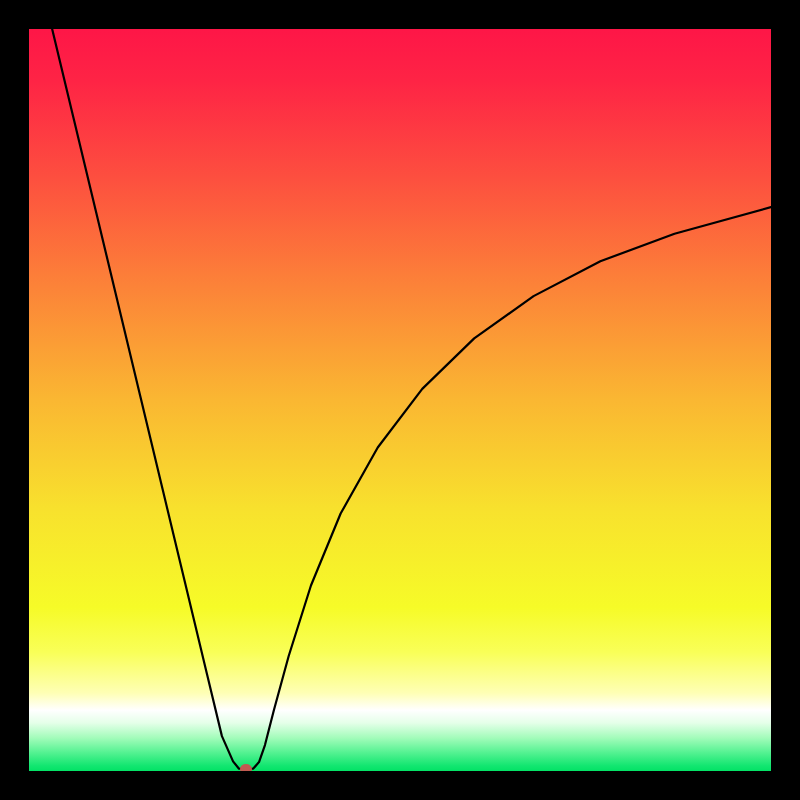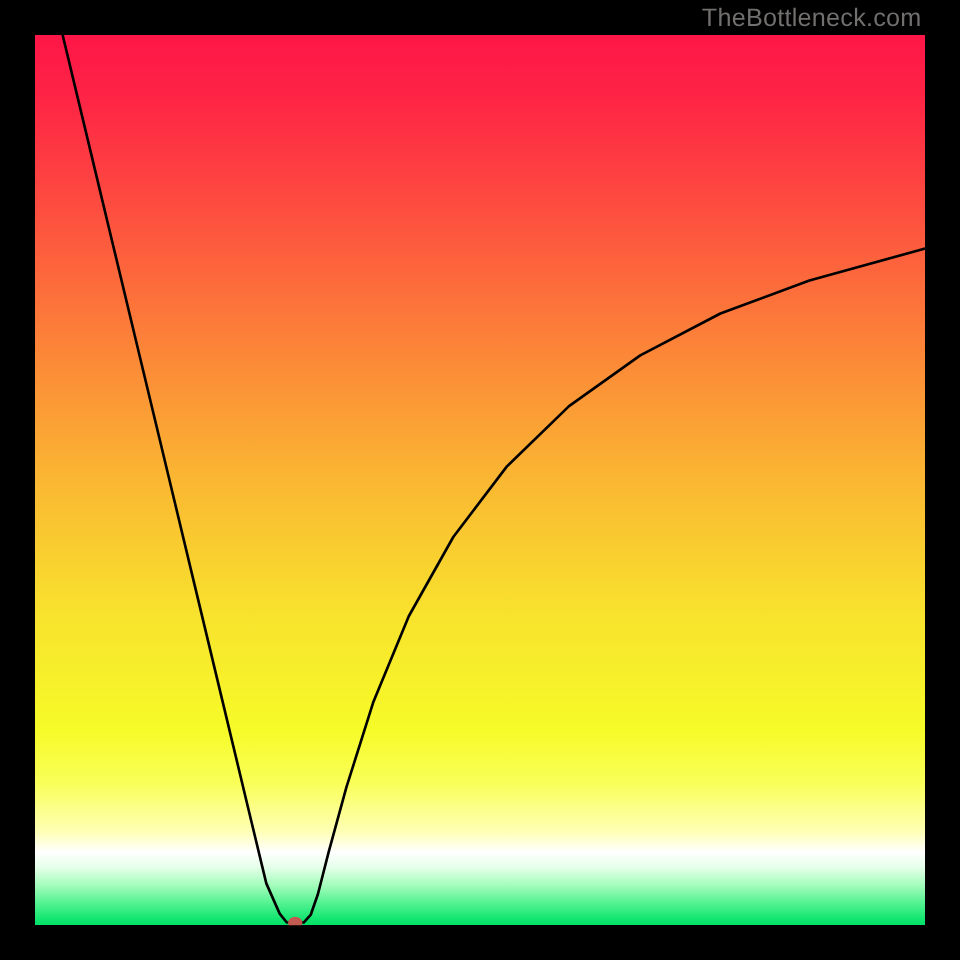--- a/index.html
+++ b/index.html
@@ -81,15 +81,14 @@
       <rect x="0" y="0" width="742" height="742" fill="url(#bg-grad)"></rect>
     </svg>
 
     <svg class="curve" width="742" height="742" viewBox="0 0 742 742" preserveAspectRatio="none">
       <path id="curve-path" d="M 23.15 0.00 L 44.52 89.04 L 66.78 181.79 L 89.04 274.54 L 111.30 367.29 L 133.56 460.04 L 155.82 552.79 L 178.08 645.54 L 192.92 707.13 L 204.05 732.35 L 209.99 739.77 L 215.18 739.77 L 219.63 739.77 L 224.08 739.77 L 230.02 733.10 L 235.96 716.03 L 244.86 681.16 L 259.70 626.99 L 281.96 556.50 L 311.64 484.53 L 348.74 418.49 L 393.26 359.87 L 445.20 309.41 L 504.56 267.12 L 571.34 232.25 L 645.54 204.79 L 742.00 178.08" fill="none" stroke="#000000" stroke-width="2.2" stroke-linejoin="round" stroke-linecap="round"></path>
     </svg>
 
     <div class="marker" id="opt-marker" style="left: 217.406px; top: 739.774px; background: rgb(194, 90, 81);"></div>
   </div>
 
-  <div class="watermark">TheBottleneck.com</div>
 
 </div>
 
 </body></html>

